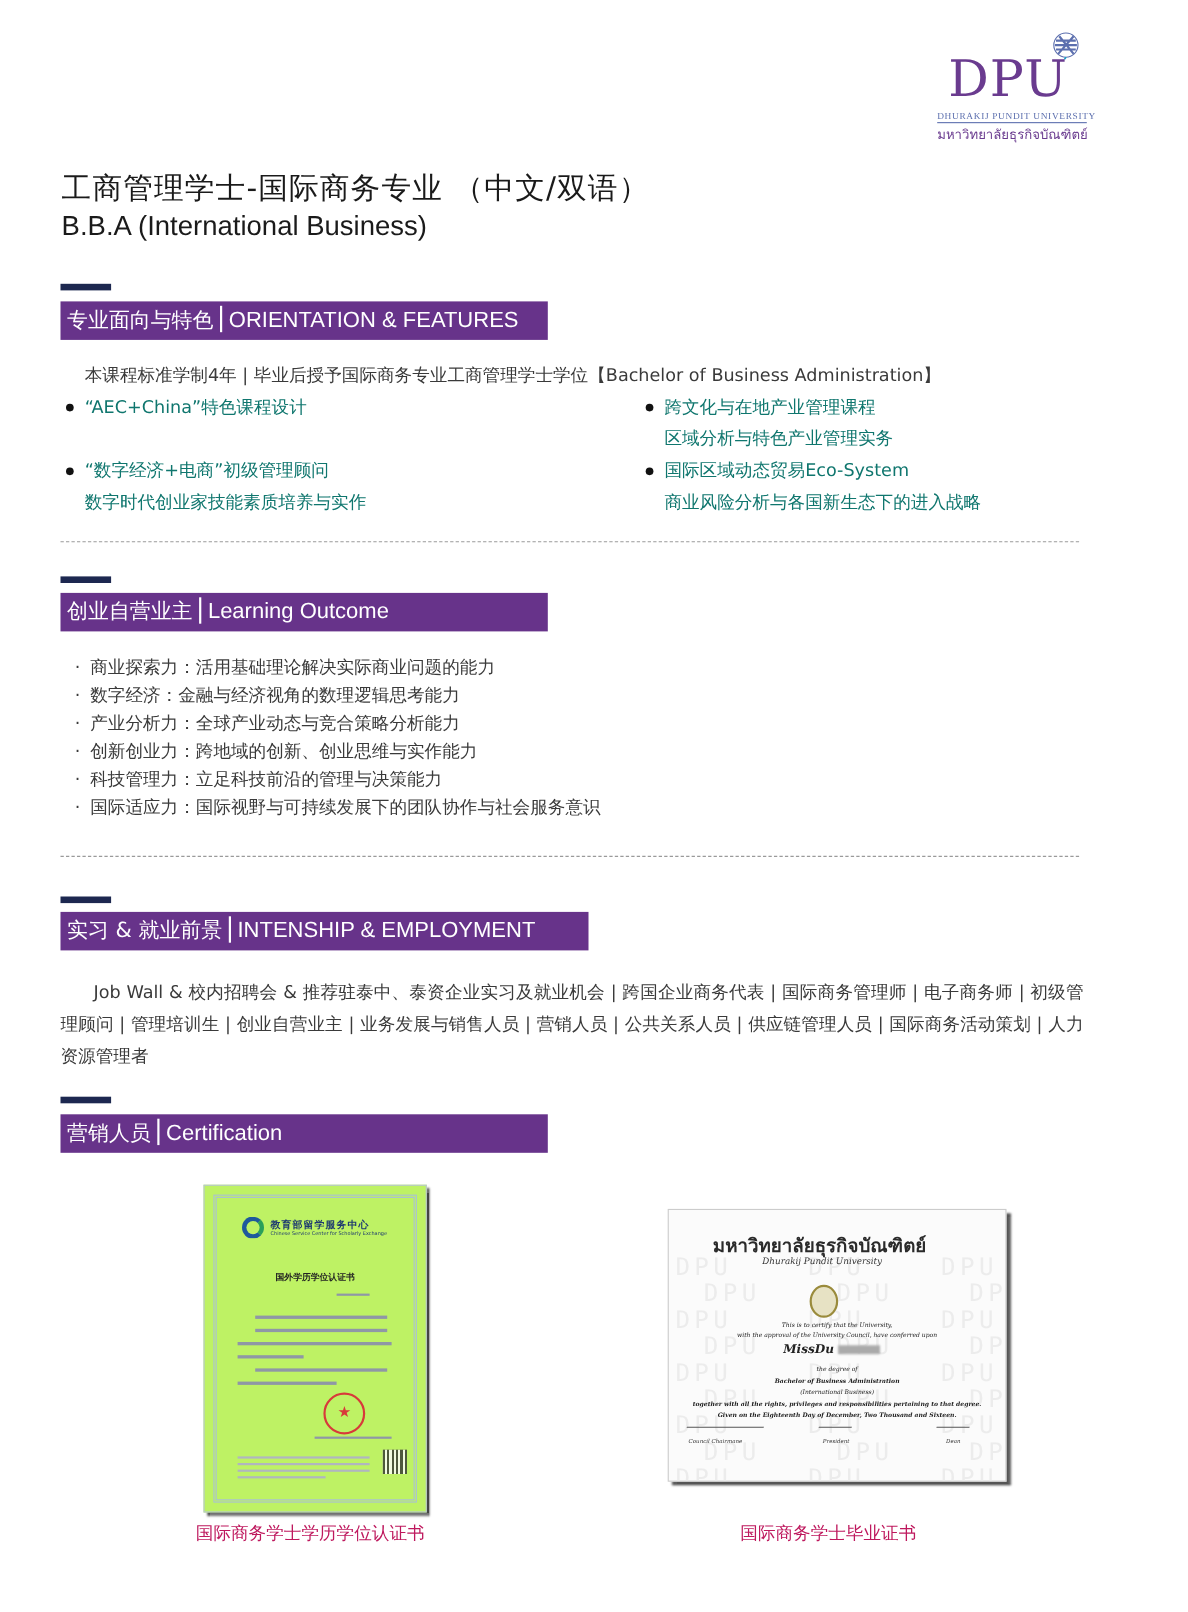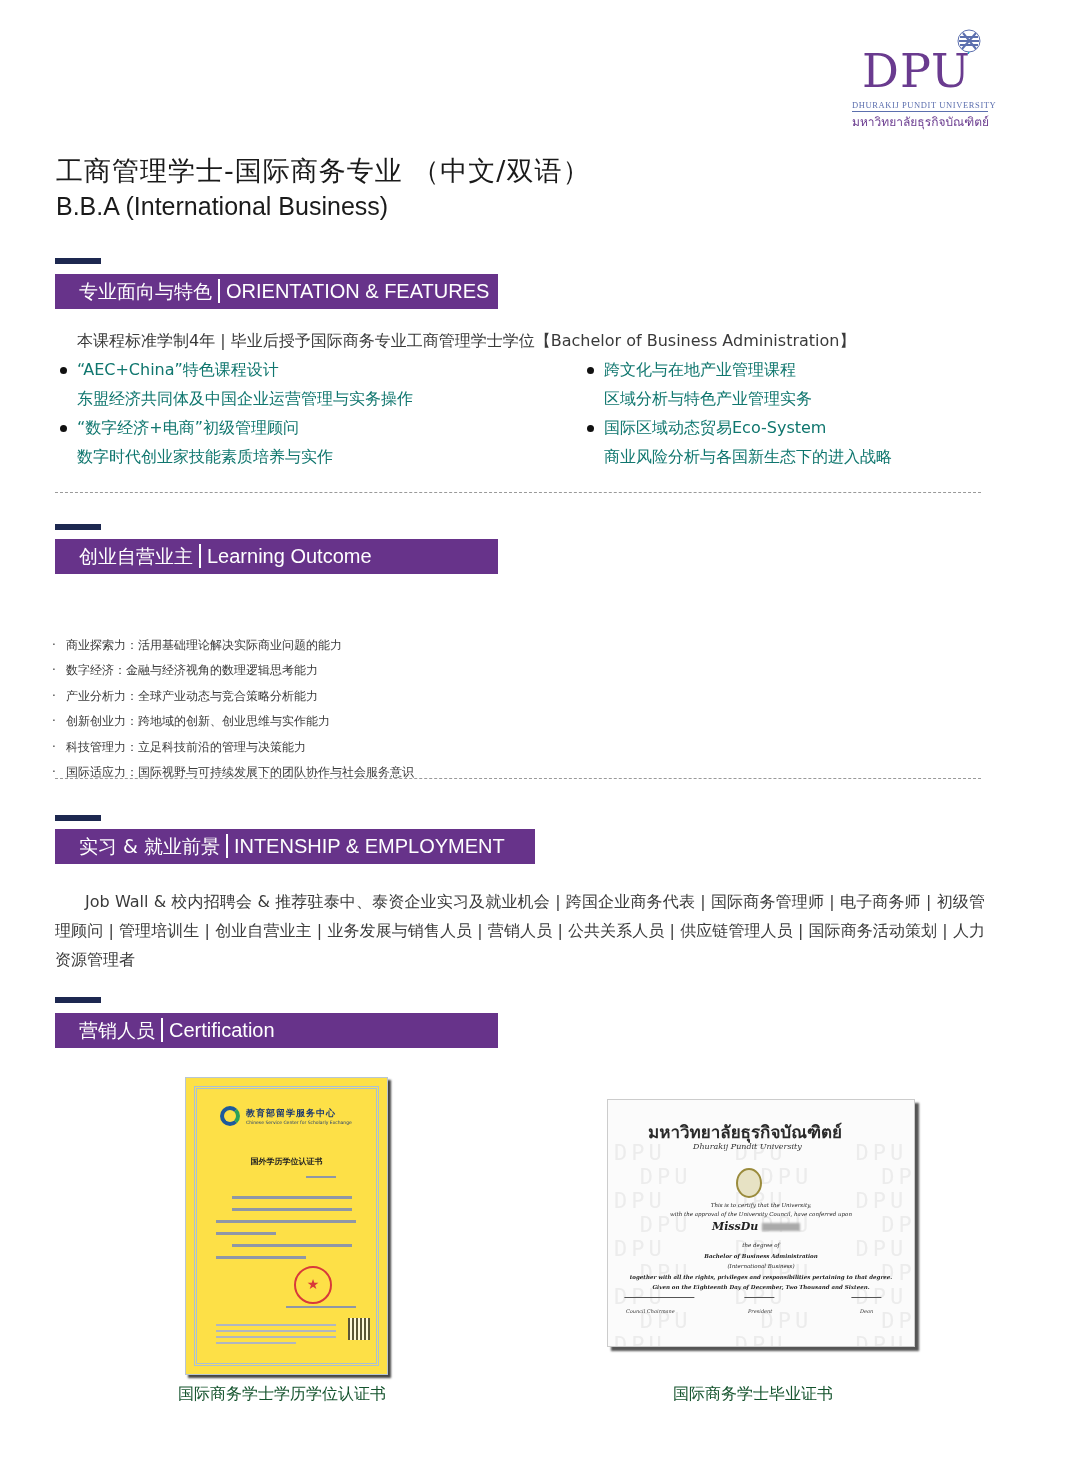--- a/index.html
+++ b/index.html
@@ -13,62 +13,62 @@
   .logo .en { position: absolute; left: 4px; top: 72px; font-family: "Liberation Serif", serif; font-size: 8.5px; color: #5c6fae; letter-spacing: 0.6px; white-space: nowrap; }
   .logo .rule { position: absolute; left: 4px; top: 83px; width: 136px; height: 1px; background: #5c6fae; }
   .logo .th { position: absolute; left: 4px; top: 84px; font-size: 12px; color: #6a3b8f; white-space: nowrap; }
 
   
   .title-cn { position: absolute; left: 56px; top: 153px; font-size: 27px; color: #1a1a1a; white-space: nowrap; letter-spacing: 1px; }
   .title-en { position: absolute; left: 56px; top: 192px; font-family: "Liberation Sans", sans-serif; font-size: 25px; color: #1a1a1a; white-space: nowrap; }
 
   
   .sec-mark { position: absolute; left: 55px; width: 46px; height: 6px; background: #1d2850; }
-  .sec-bar { position: absolute; left: 55px; height: 35px; background: #67338a; color: #fff; font-size: 20px; line-height: 35px; padding-left: 24px; white-space: nowrap; font-family: "Liberation Sans", sans-serif; }
+  .sec-bar { position: absolute; left: 55px; height: 35px; background: #67338a; color: #fff; font-size: 20px; line-height: 35px; padding-left: 6px; white-space: nowrap; font-family: "Liberation Sans", sans-serif; }
   .sec-bar .cn { font-family: "DejaVu Sans", sans-serif; font-size: 19px; }
   .sec-bar .sep { display: inline-block; width: 2px; height: 24px; background: #fff; vertical-align: middle; margin: 0 6px 3px 6px; }
 
   .dotted { position: absolute; left: 55px; width: 926px; border-top: 1px dashed #9a9a9a; height: 0; }
 
   
   .intro { position: absolute; left: 77px; top: 331px; font-size: 16px; color: #3a3a3a; white-space: nowrap; }
   .feat { position: absolute; font-size: 16px; color: #0f766e; white-space: nowrap; }
   .feat .bullet { position: absolute; left: -17px; top: 7px; width: 7px; height: 7px; border-radius: 50%; background: #111; }
   .feat .sub { display: block; margin-top: 8px; }
 
   
-  .outcome { position: absolute; left: 52px; font-size: 12px; color: #3a3a3a; white-space: nowrap; margin-top: 40px; }
+  .outcome { position: absolute; left: 68px; font-size: 16px; color: #3a3a3a; white-space: nowrap; }
   .outcome .dot { display: inline-block; width: 14px; }
 
   
   .emp { position: absolute; left: 55px; top: 887px; width: 930px; font-size: 16px; line-height: 29px; color: #3a3a3a; text-indent: 30px; text-align: justify; }
 
   
-  .cert1 { position: absolute; left: 185px; top: 1077px; width: 203px; height: 298px; background: #fde047; border: 1px solid #b8c6d2; box-shadow: 3px 3px 2px #444; overflow: hidden; }
+  .cert1 { position: absolute; left: 185px; top: 1077px; width: 203px; height: 298px; background: #bef264; border: 1px solid #b8c6d2; box-shadow: 3px 3px 2px #444; overflow: hidden; }
   .cert1 .frame { position: absolute; inset: 8px; border: 3px double #a9c0d6; }
   .cert1 .seal-logo { position: absolute; left: 34px; top: 28px; width: 20px; height: 20px; border-radius: 50%; border: 4px solid #1e5a9c; border-right-color: #2aa05a; }
   .cert1 .org { position: absolute; left: 60px; top: 29px; font-size: 9px; font-weight: bold; color: #1e3a70; letter-spacing: 1px; }
   .cert1 .org-en { position: absolute; left: 60px; top: 42px; font-size: 4.5px; color: #1e3a70; }
   .cert1 .ctitle { position: absolute; left: 0; right: 0; top: 78px; text-align: center; font-size: 8px; font-weight: bold; color: #222; }
   .cert1 .line { position: absolute; height: 3px; background: #8f97a6; }
   .cert1 .stamp { position: absolute; left: 108px; top: 188px; width: 38px; height: 38px; border-radius: 50%; border: 2px solid #d83a3a; color: #d83a3a; font-size: 14px; text-align: center; line-height: 33px; }
   .cert1 .qr { position: absolute; left: 162px; top: 240px; width: 22px; height: 22px; background: repeating-linear-gradient(90deg, #333 0 2px, #fff 2px 4px), #333; opacity: 0.8; }
 
   .cert2 { position: absolute; left: 607px; top: 1099px; width: 308px; height: 248px; background: #fbfbfb; border: 1px solid #ccc; box-shadow: 4px 4px 2px #555; overflow: hidden; }
   .cert2 .wm { position: absolute; font-family: "DejaVu Sans Mono", monospace; font-size: 22px; color: #ececec; white-space: nowrap; letter-spacing: 4px; }
   .cert2 .thai { position: absolute; left: 40px; top: 18px; font-size: 17px; font-weight: bold; color: #2a2a2a; white-space: nowrap; }
   .cert2 .univ { position: absolute; left: 85px; top: 42px; font-family: "DejaVu Serif", serif; font-size: 8px; color: #333; font-style: italic; }
   .cert2 .crest { position: absolute; left: 128px; top: 68px; width: 26px; height: 30px; border-radius: 50%; border: 2px solid #9a8b3c; background: #e7e2c4; }
   .cert2 .ct { position: absolute; left: 0; right: 0; text-align: center; font-family: "DejaVu Serif", serif; font-style: italic; font-size: 5.5px; color: #222; white-space: nowrap; }
   .cert2 .name { position: absolute; left: 104px; top: 120px; font-family: "DejaVu Serif", serif; font-style: italic; font-weight: bold; font-size: 11px; color: #222; }
   .cert2 .blur { display: inline-block; width: 38px; height: 8px; background: #aaa; vertical-align: middle; margin-left: 4px; filter: blur(1px); }
   .cert2 .sig { position: absolute; top: 198px; font-family: "DejaVu Serif", serif; font-style: italic; font-size: 5px; color: #333; white-space: nowrap; }
   .cert2 .sigline { position: absolute; top: 188px; height: 10px; border-bottom: 1px solid #555; transform: skewX(-20deg); }
 
-  .cap { position: absolute; top: 1384px; font-size: 16px; color: #14532d; white-space: nowrap; }
+  .cap { position: absolute; top: 1384px; font-size: 16px; color: #be185d; white-space: nowrap; }
 </style>
 </head>
 <body>
 
 <div class="logo">
   <svg class="globe" viewBox="0 0 26 26">
     <circle cx="13" cy="13" r="11" fill="#fff" stroke="#5c6fae" stroke-width="1"></circle>
     <path d="M4 9 L22 9 M3 13 L23 13 M4 17 L22 17 M7 5 L20 21 M6 21 L20 5" stroke="#5c6fae" stroke-width="2"></path>
     <path d="M13 24 Q10 30 4 34" stroke="#1ea0c8" stroke-width="1.5" fill="none"></path>
   </svg>
@@ -84,21 +84,20 @@
 <div class="sec-mark" style="top:258px"></div>
 <div class="sec-bar" style="top:274px; width:443px">
   <span class="cn">专业面向与特色</span><span class="sep"></span><span>ORIENTATION &amp; FEATURES</span>
 </div>
 
 <div class="intro">本课程标准学制4年 | 毕业后授予国际商务专业工商管理学士学位【Bachelor of Business Administration】</div>
 
 <div class="feat" style="left:77px; top:360px">
   <span class="bullet"></span>
   <span>“AEC+China”特色课程设计</span>
-  <span class="sub">东盟经济共同体及中国企业运营管理与实务操作</span>
 </div>
 <div class="feat" style="left:77px; top:418px">
   <span class="bullet"></span>
   <span>“数字经济+电商”初级管理顾问</span>
   <span class="sub">数字时代创业家技能素质培养与实作</span>
 </div>
 <div class="feat" style="left:604px; top:360px">
   <span class="bullet"></span>
   <span>跨文化与在地产业管理课程</span>
   <span class="sub">区域分析与特色产业管理实务</span>

